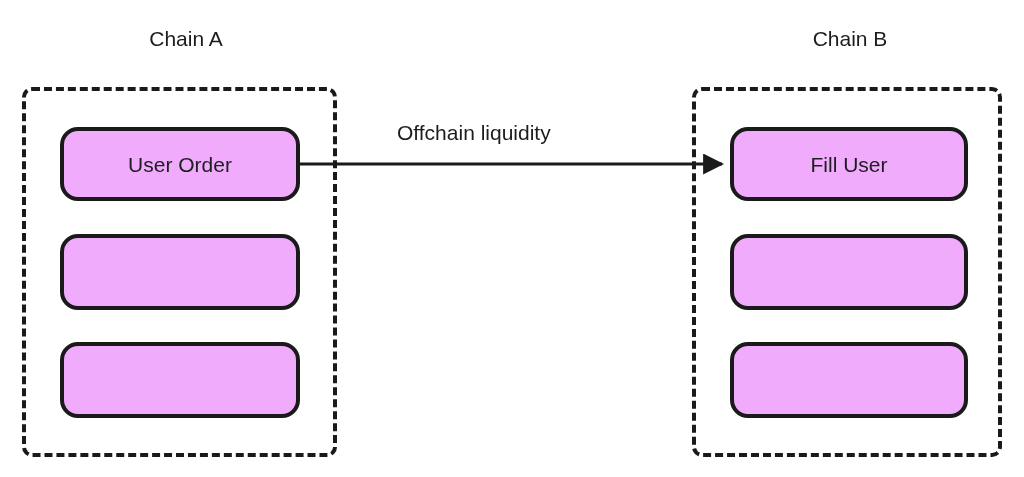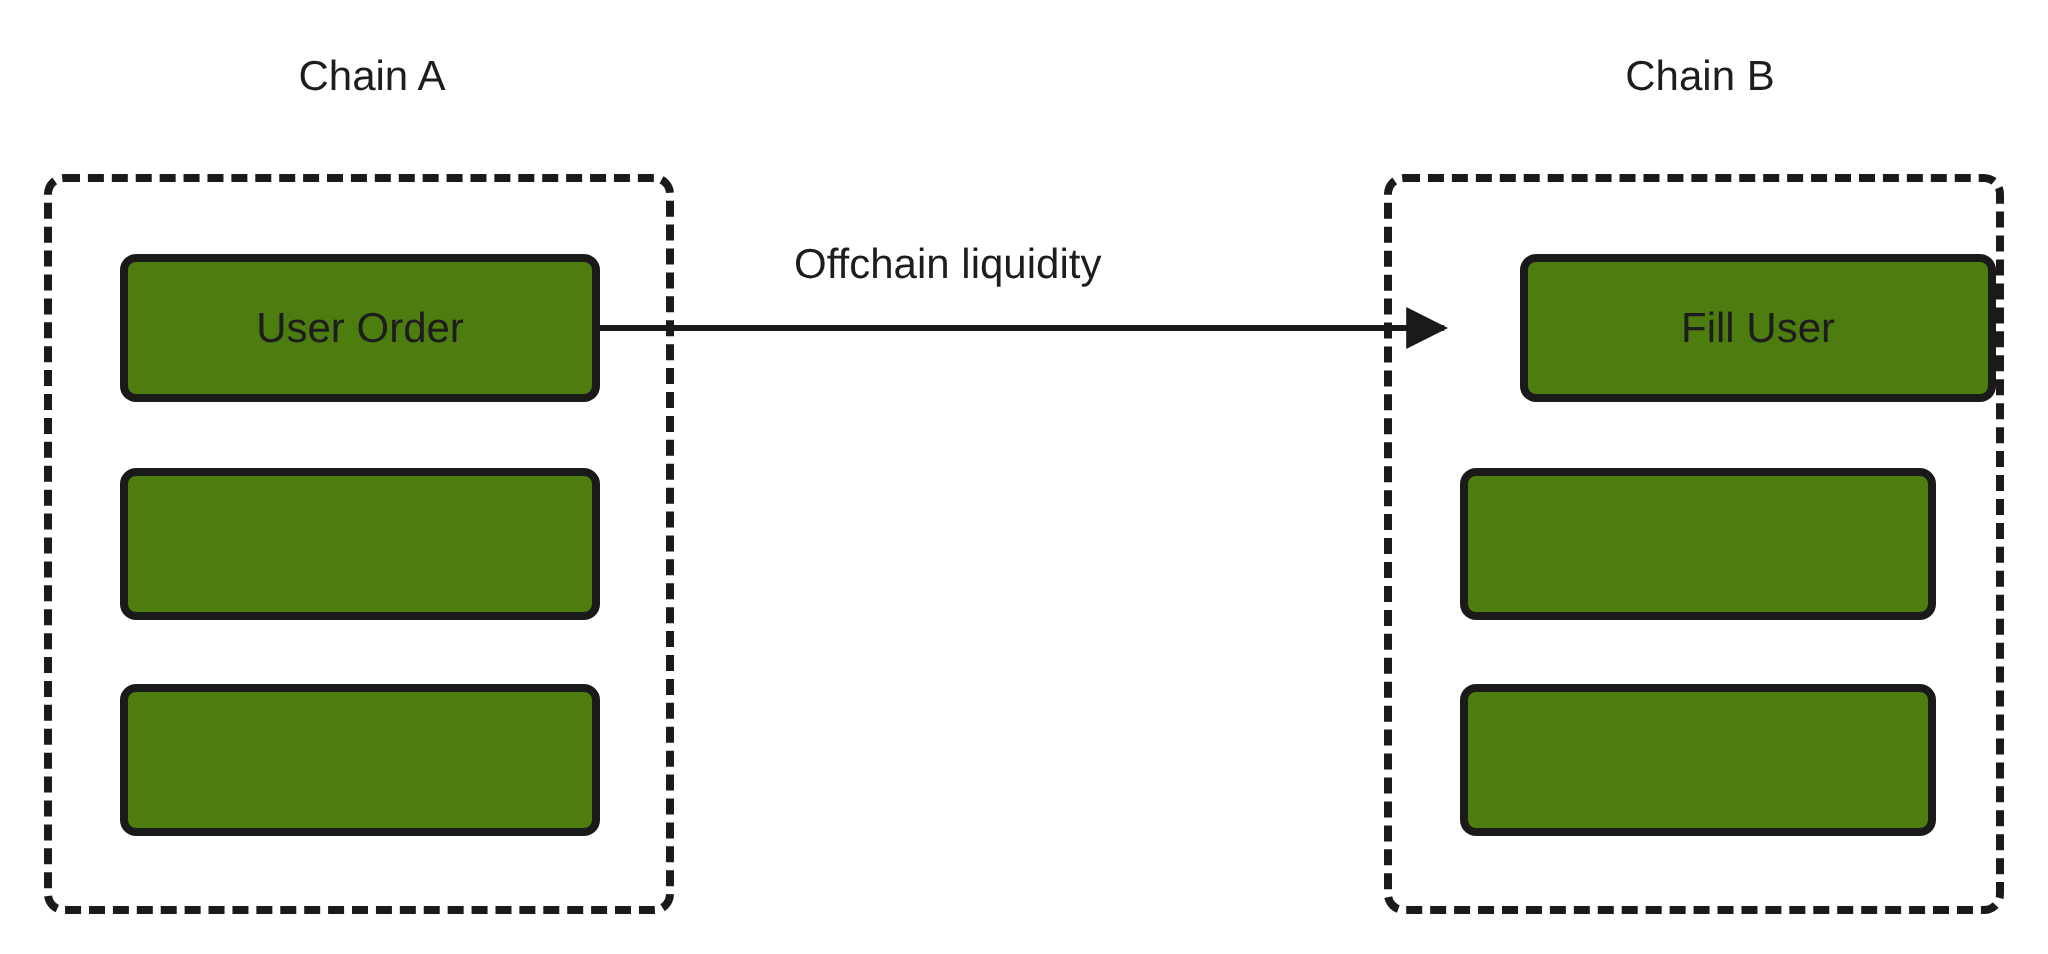--- a/index.html
+++ b/index.html
@@ -41,41 +41,41 @@
     background: transparent;
   }
   #chain-a-box { left: 22px;  top: 87px; width: 315px; height: 370px; }
   #chain-b-box { left: 692px; top: 87px; width: 310px; height: 370px; }
 
   
   .node {
     position: absolute;
     box-sizing: border-box;
     border: 4px solid #1a1a1a;
-    border-radius: 8px;
-    background: #4d7c0f;
+    border-radius: 18px;
+    background: #f0abfc;
     display: flex;
     align-items: center;
     justify-content: center;
   }
   .node-label {
     font-family: "Liberation Sans", sans-serif;
     font-size: 21px;
     color: #1d1d1f;
     white-space: nowrap;
     line-height: 1;
   }
 
   
   #node-user-order { left: 60px; top: 127px; width: 240px; height: 74px; }
   #node-a-2        { left: 60px; top: 234px; width: 240px; height: 76px; }
   #node-a-3        { left: 60px; top: 342px; width: 240px; height: 76px; }
 
   
-  #node-fill-user  { left: 760px; top: 127px; width: 238px; height: 74px; }
+  #node-fill-user  { left: 730px; top: 127px; width: 238px; height: 74px; }
   #node-b-2        { left: 730px; top: 234px; width: 238px; height: 76px; }
   #node-b-3        { left: 730px; top: 342px; width: 238px; height: 76px; }
 
   
   #arrow-layer {
     position: absolute;
     left: 0;
     top: 0;
     width: 1024px;
     height: 477px;

